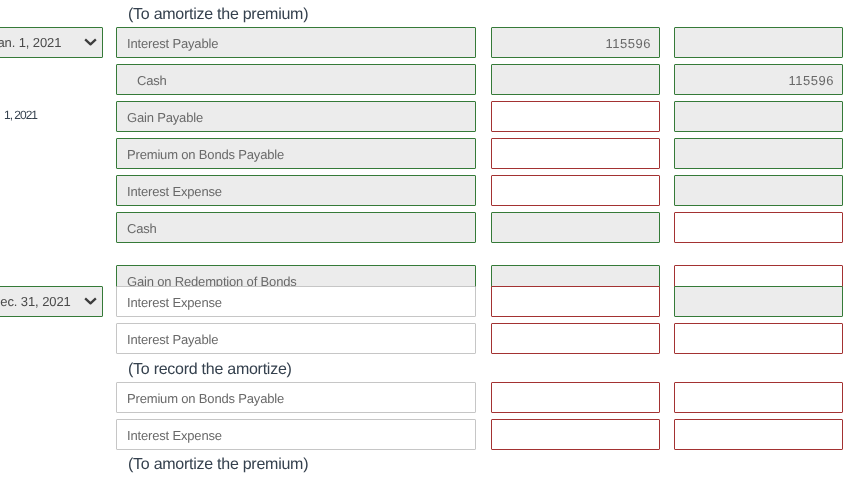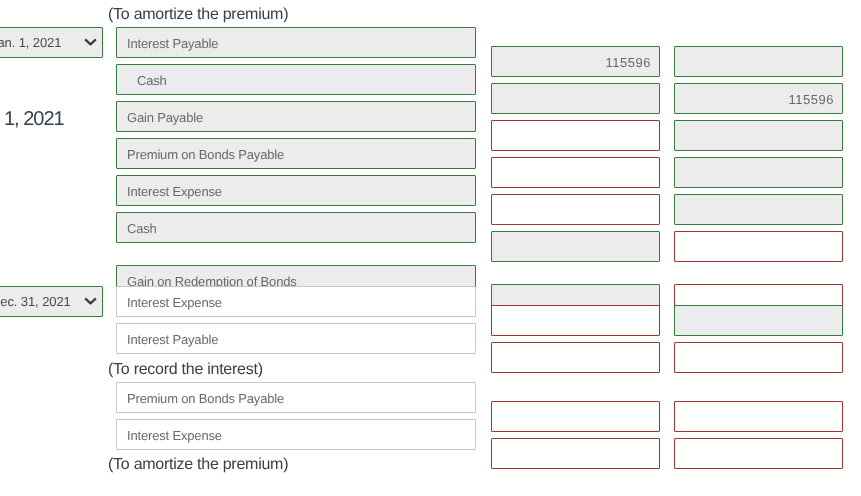--- a/index.html
+++ b/index.html
@@ -4,64 +4,64 @@
 <title>Journal Entry Worksheet</title>
 <style>
   html,body{margin:0;padding:0;}
   body{width:861px;height:496px;overflow:hidden;background:#ffffff;
        font-family:"Liberation Sans",sans-serif;
        -webkit-font-smoothing:antialiased;text-rendering:geometricPrecision;}
 
   .sheet{position:relative;width:861px;height:496px;}
 
   
-  .datecell{position:absolute;font-size:20px;letter-spacing:-1.0px;
+  .datecell{position:absolute;font-size:12px;letter-spacing:-1.0px;
             color:#35414e;white-space:nowrap;}
 
   
   .sel{position:absolute;box-sizing:border-box;left:-19px;width:122px;height:31px;
        background:#ececec;border:1px solid #357a38;border-radius:1px;
        font-size:13px;color:#555555;}
   .sel .txt{position:absolute;left:9px;top:7px;white-space:nowrap;color:#4a4a4a;letter-spacing:-0.1px;}
   .sel .chev{position:absolute;right:5px;top:10px;line-height:0;}
 
   
   .acct{position:absolute;box-sizing:border-box;left:116px;width:360px;height:31px;
         border-radius:1px;font-size:13px;}
   .acct .v{position:absolute;left:10px;top:8px;color:#696969;
            letter-spacing:-0.17px;white-space:nowrap;}
   .acct.ind .v{left:20px;}
 
   
   .amt{position:absolute;box-sizing:border-box;height:31px;border-radius:1px;
-       font-size:13px;text-align:right;margin-top:19px;}
+       font-size:13px;text-align:right;}
   .amt .v{position:absolute;right:8px;top:8px;color:#696969;letter-spacing:0.5px;}
   .debit{left:491px;width:169px;}
   .credit{left:674px;width:169px;}
 
   
   .st-locked{background:#ececec;border:1px solid #357a38;}   
   .st-error {background:#ffffff;border:1px solid #a33232;}   
   .st-open  {background:#ffffff;border:1px solid #c6c6c6;}   
 
   
-  .note{position:absolute;left:108px;font-size:16px;letter-spacing:-0.26px;
+  .note{position:absolute;left:128px;font-size:16px;letter-spacing:-0.26px;
         color:#35414e;white-space:nowrap;}
 
   
   .y0{top:27px}.y1{top:64px}.y2{top:101px}.y3{top:138px}.y4{top:175px}.y5{top:212px}
   .y6{top:265px}.y7{top:286px}.y8{top:323px}.y9{top:382px}.y10{top:419px}
 </style>
 </head>
 <body>
 
 <div class="sheet">
 
   <div class="note" style="top:6px">(To amortize the premium)</div>
-  <div class="note" style="top:361px">(To record the interest)</div>
+  <div class="note" style="top:361px">(To record the amortize)</div>
   <div class="note" style="top:456px">(To amortize the premium)</div>
 
   <div class="sel y0">
     <span class="txt">Jan. 1, 2021</span>
     <span class="chev"><svg width="13" height="8" viewBox="0 0 13 8" aria-hidden="true">
           <path d="M1.15 1.45 L6.5 6.3 L11.85 1.45" stroke="#3d3d3d" stroke-width="2.35" fill="none" stroke-linecap="butt" stroke-linejoin="round"></path>
         </svg></span>
   </div>
 
   <div class="datecell" style="left:4px;top:108px">1, 2021</div>

